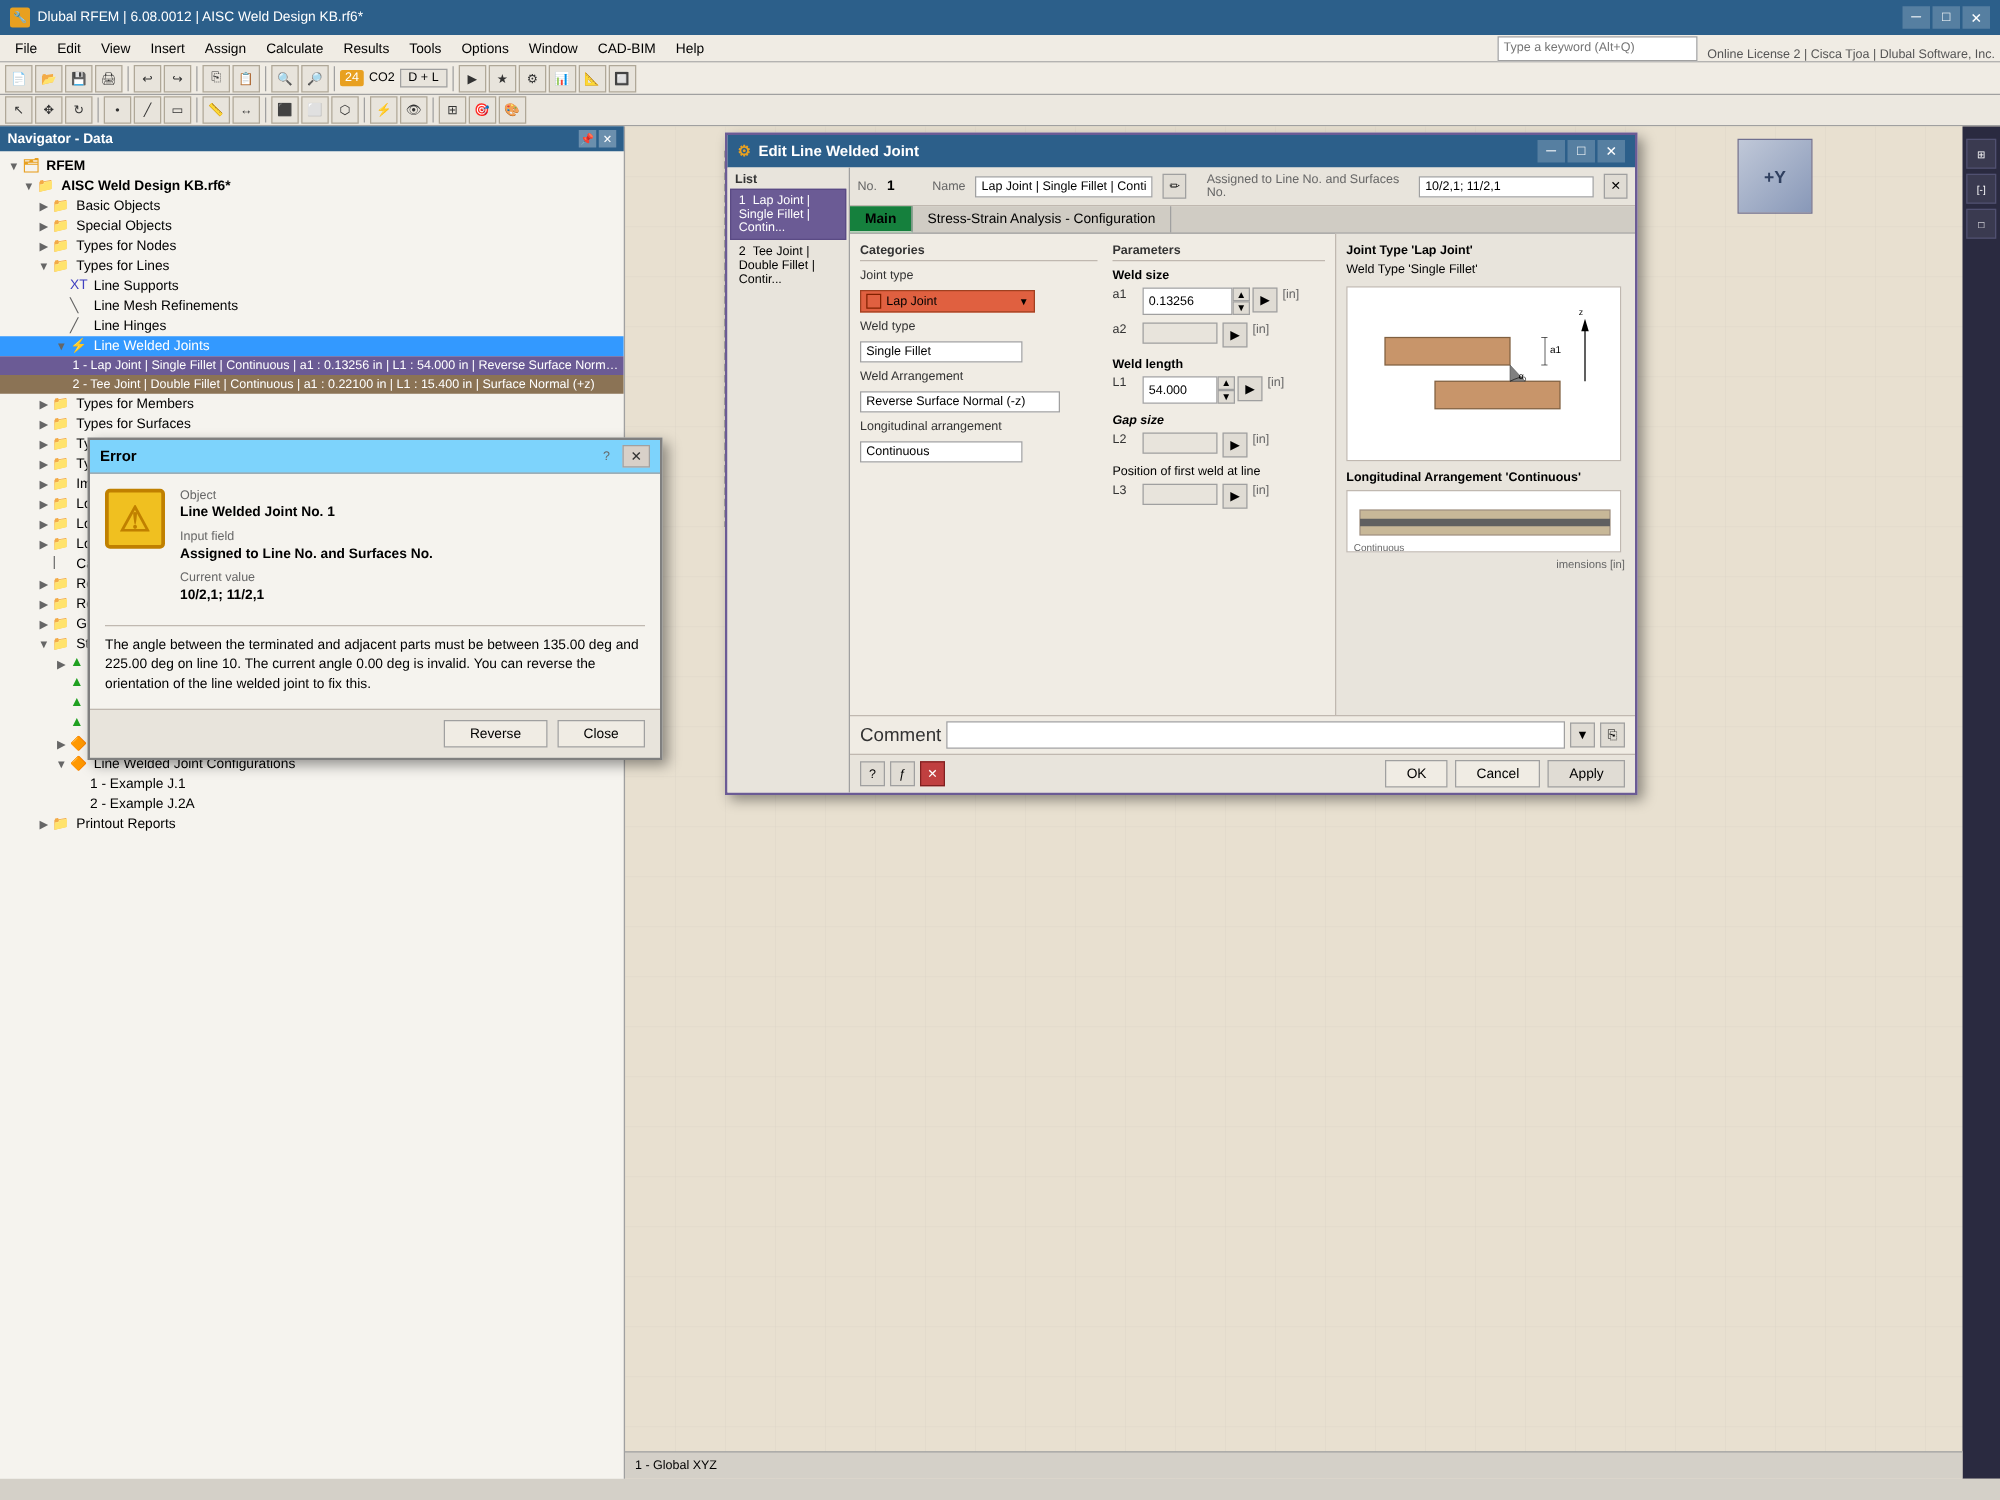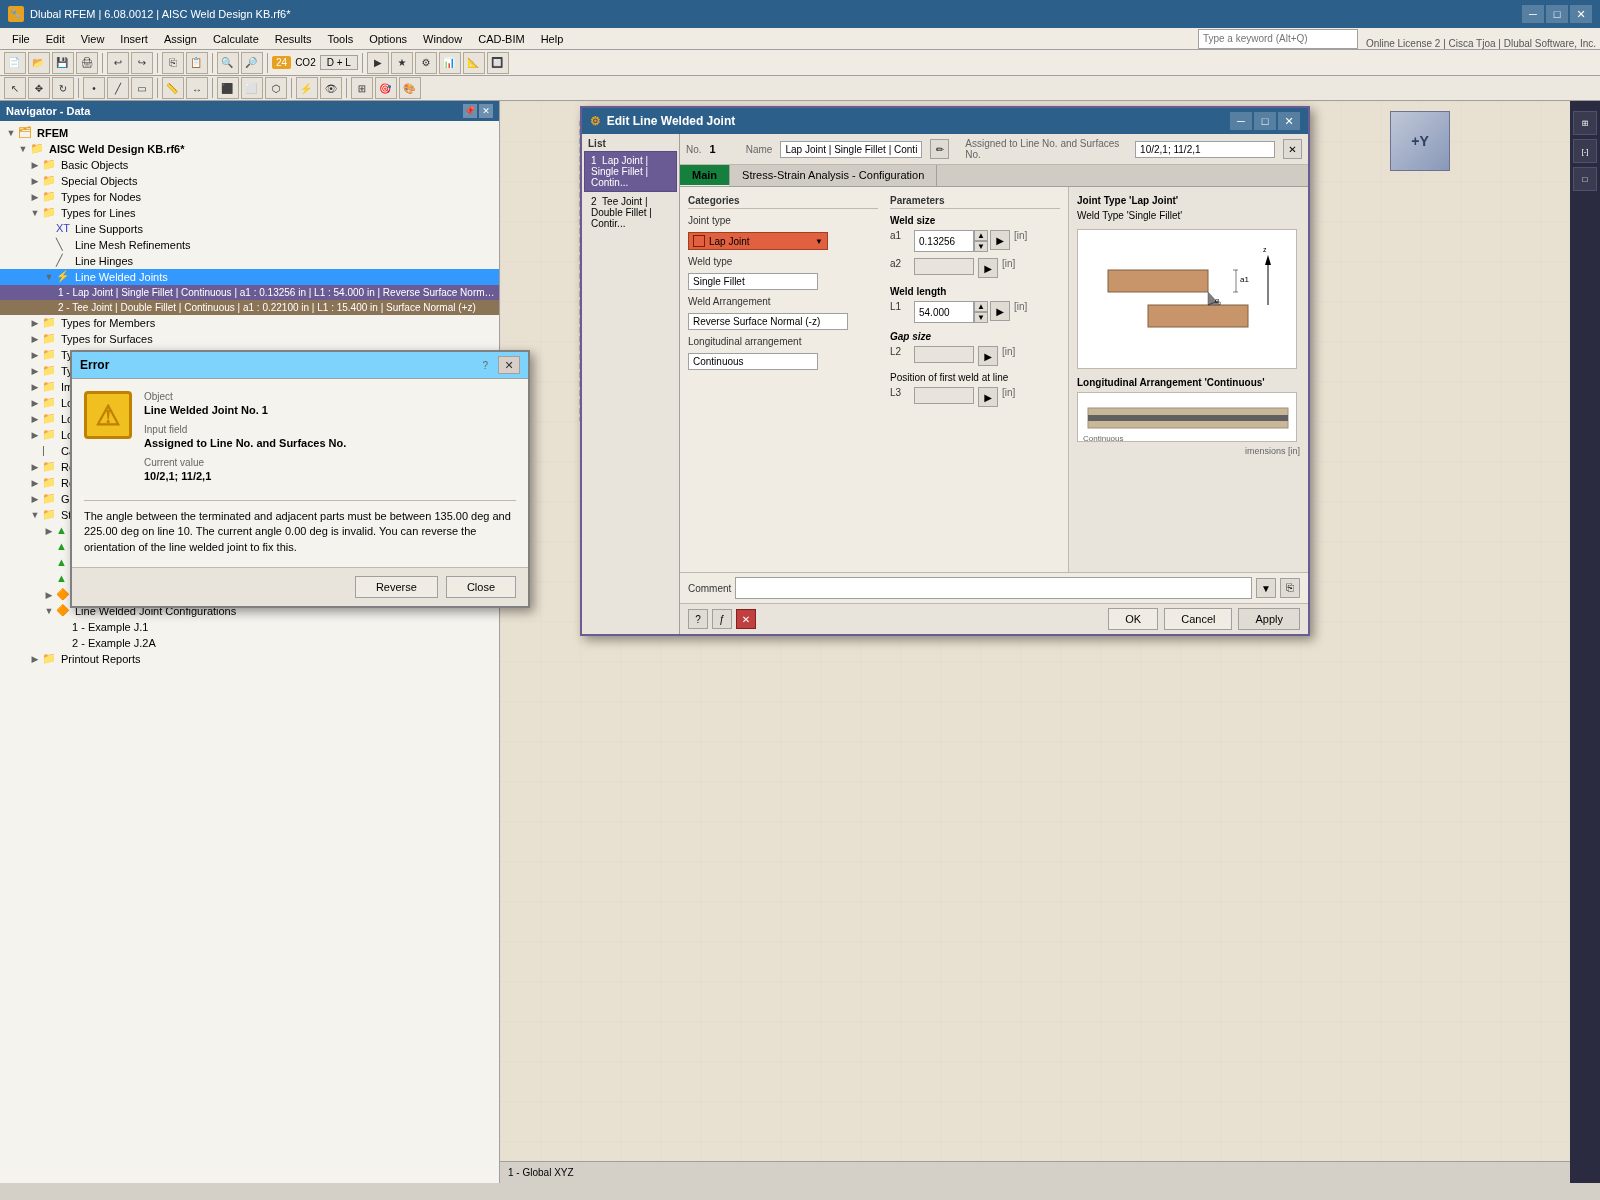--- a/index.html
+++ b/index.html
@@ -70,21 +70,21 @@
     .form-select { background: white; border: 1px solid #a0a0a0; padding: 2px 4px; font-size: 10px; width: 130px; appearance: none; cursor: pointer; }
     .form-input { background: white; border: 1px solid #a0a0a0; padding: 2px 4px; font-size: 10px; width: 70px; }
     .form-input.disabled { background: #e8e4dc; color: #888; }
     .form-unit { font-size: 10px; color: #666; }
     .stepper { display: flex; }
     .stepper input { width: 55px; border: 1px solid #a0a0a0; padding: 2px 4px; font-size: 10px; }
     .stepper-btn { width: 14px; height: 100%; background: #e0dcd4; border: 1px solid #a0a0a0; cursor: pointer; font-size: 8px; display: flex; align-items: center; justify-content: center; }
 
     
     .comment-row { padding: 4px 8px; border-top: 1px solid #c0b8b0; display: flex; align-items: center; gap: 4px; }
-    .comment-label { font-size: 10px; color: #333; }
+    .comment-label { font-size: 15px; color: #333; }
     .comment-input { flex: 1; background: white; border: 1px solid #a0a0a0; padding: 2px 4px; font-size: 10px; height: 22px; }
 
     
     .dialog-footer { display: flex; justify-content: space-between; align-items: center; padding: 4px 8px; background: #e8e4dc; border-top: 1px solid #c0b8b0; }
     .footer-icons { display: flex; gap: 4px; }
     .footer-btns { display: flex; gap: 6px; }
     .btn { padding: 4px 16px; font-size: 11px; border: 1px solid #a0a0a0; cursor: pointer; background: #f0ece4; }
     .btn.primary { background: #e0dcd4; }
 
     
@@ -515,21 +515,21 @@
                 </div>
               </div>
 
               <div style="width:170px;">
                 <div class="form-section-title">Parameters</div>
 
                 <div style="font-size:10px; font-weight:bold; margin-bottom:4px;">Weld size</div>
                 <div class="form-row">
                   <span class="form-label" style="min-width:20px;">a1</span>
                   <div class="stepper">
-                    <input type="text" style="width: 60px; border: 1px solid rgb(160, 160, 160); padding: 2px 4px; font-size: 10px;" value="0.13256">
+                    <input type="text" style="width: 72px; border: 1px solid rgb(160, 160, 160); padding: 2px 4px; font-size: 10px;" value="0.13256">
                     <div style="display:flex; flex-direction:column;">
                       <button class="stepper-btn">▲</button>
                       <button class="stepper-btn">▼</button>
                     </div>
                     <button class="icon-btn" style="margin-left:2px;">▶</button>
                   </div>
                   <span class="form-unit">[in]</span>
                 </div>
                 <div class="form-row">
                   <span class="form-label" style="min-width:20px;">a2</span>

